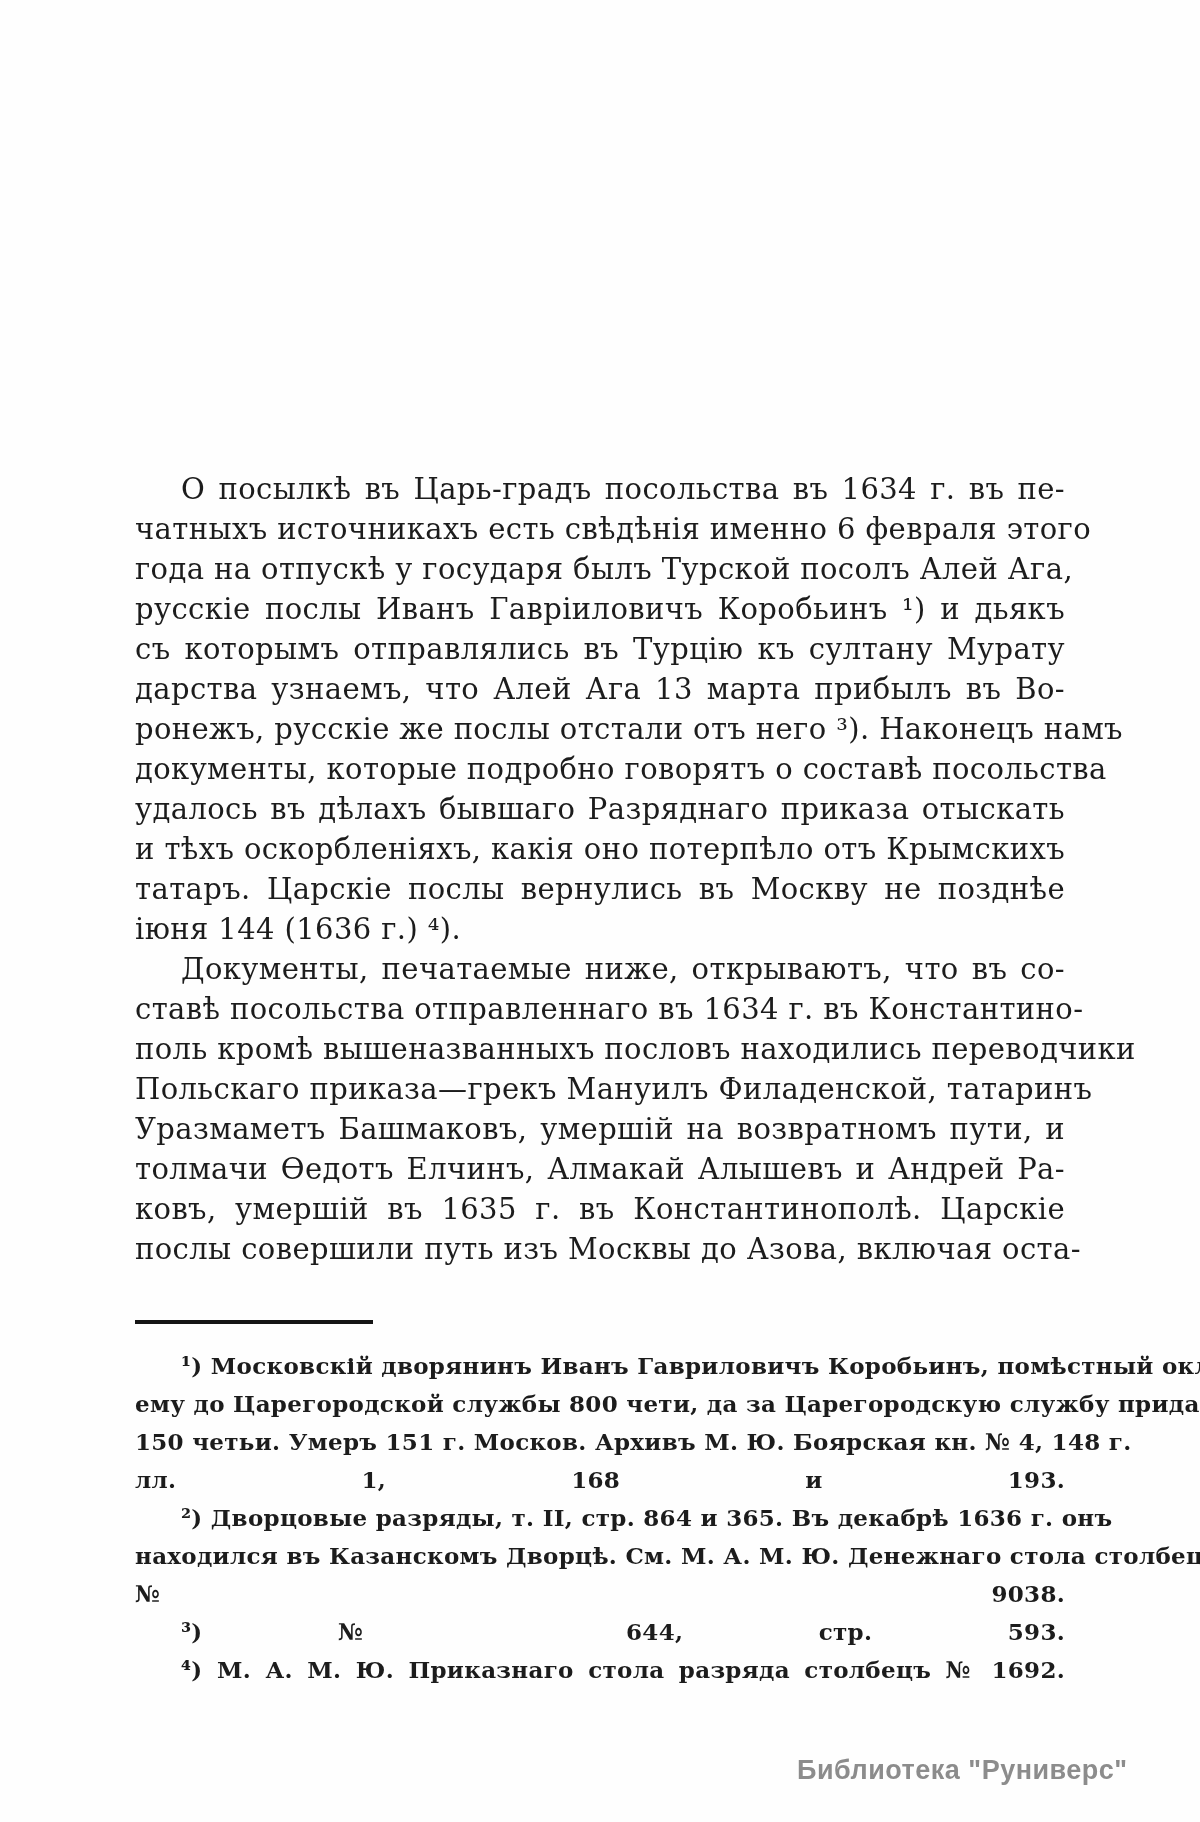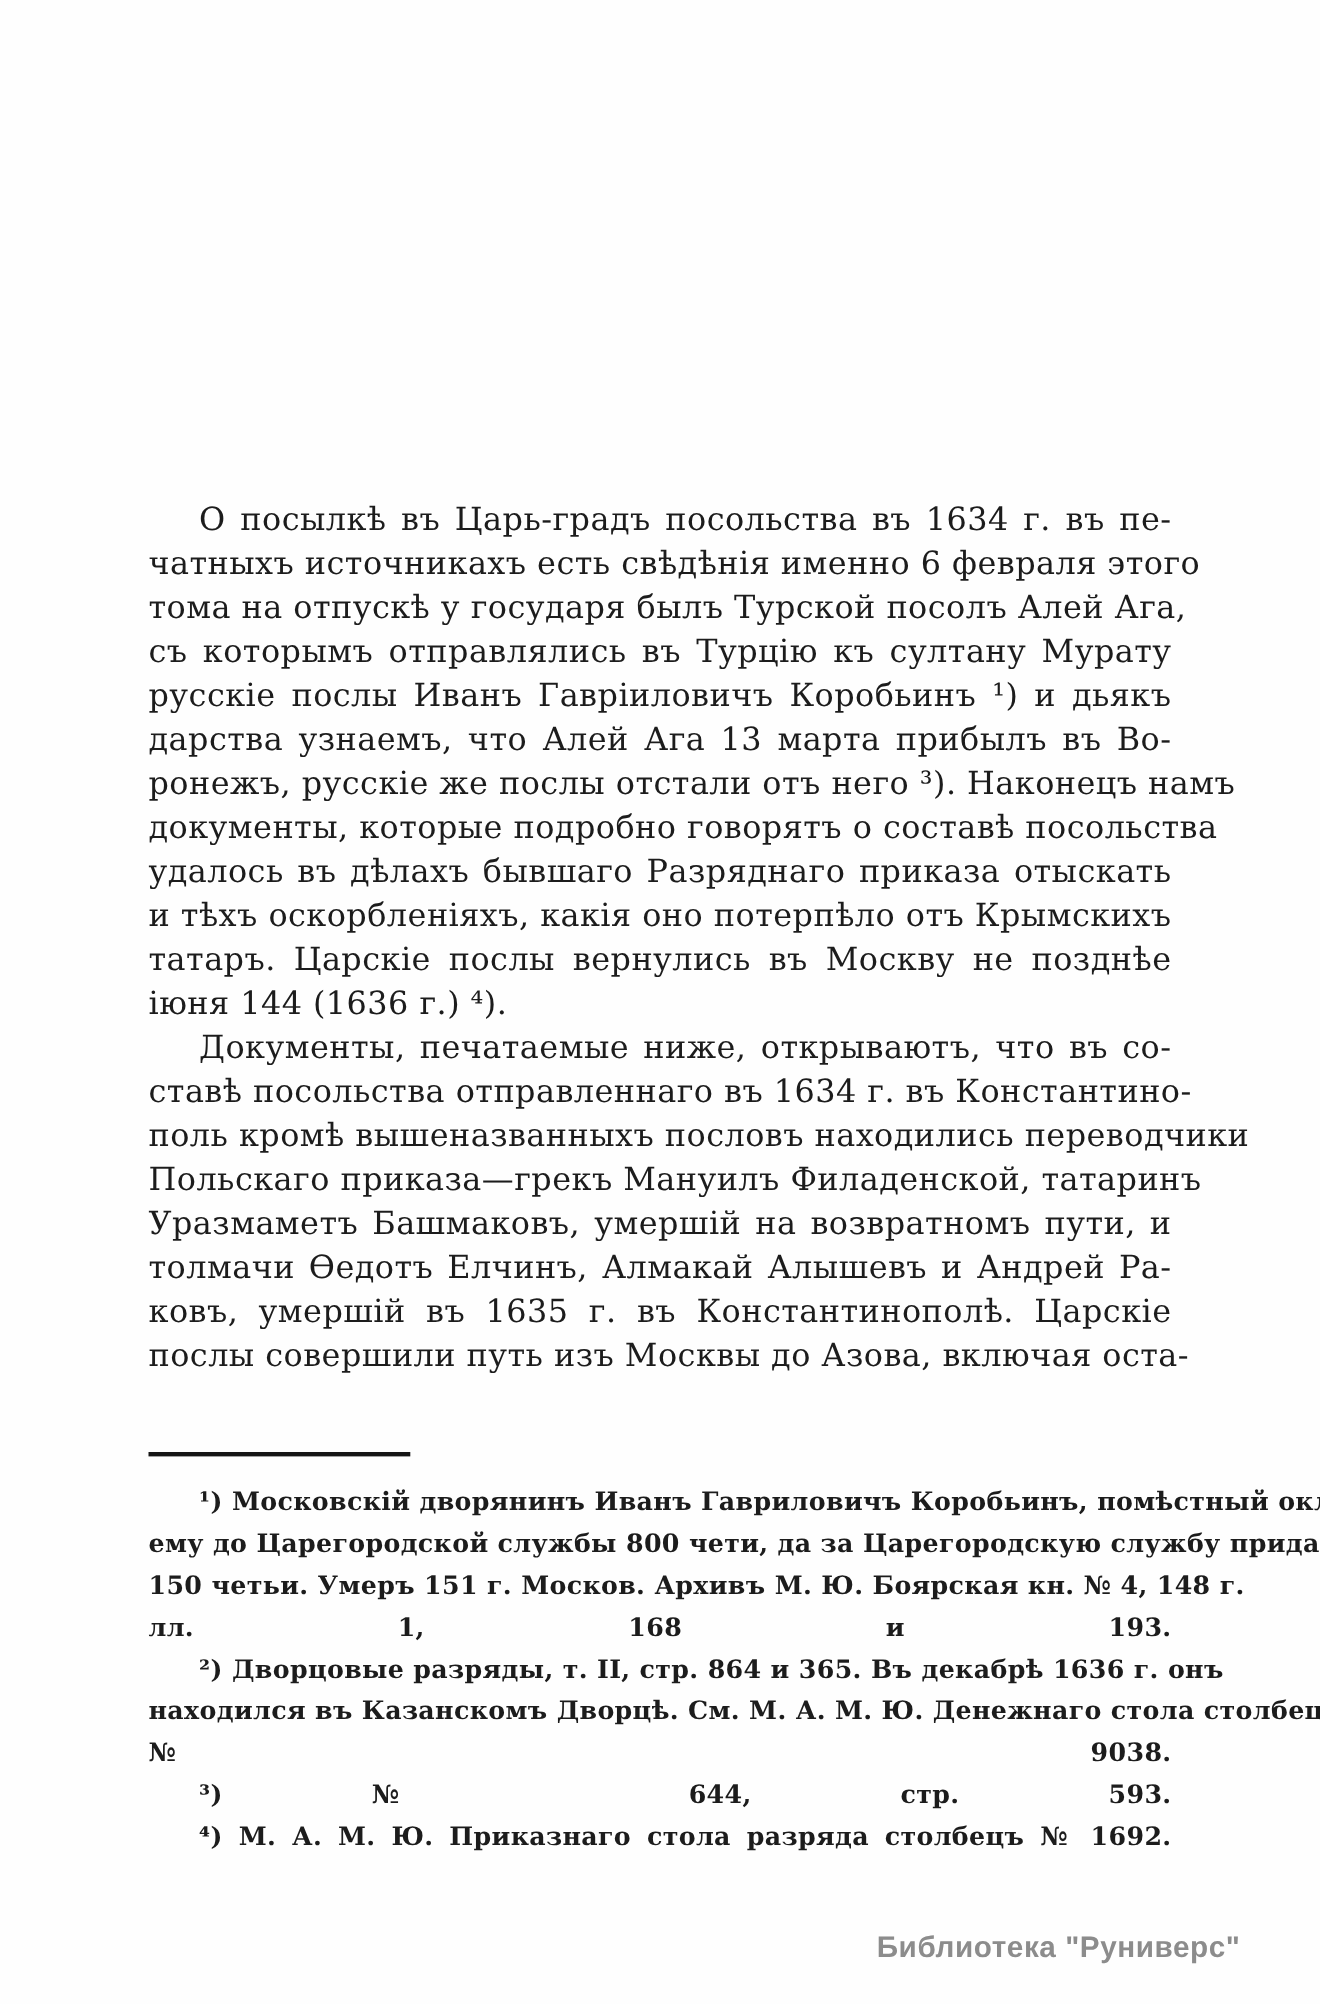--- a/index.html
+++ b/index.html
@@ -12,21 +12,21 @@
     width: 1200px;
     height: 1822px;
     background: #fefefe;
     overflow: hidden;
     font-family: "DejaVu Serif", "DejaVu Sans", serif;
     color: #1c1c1c;
   }
   .body-text {
     position: absolute;
     left: 135px;
-    top: 452px;
+    top: 469px;
     width: 930px;
     font-size: 29px;
     letter-spacing: 0.4px;
   }
   .ln {
     height: 40px;
     line-height: 40px;
     white-space: nowrap;
     text-align: justify;
     text-align-last: justify;
@@ -72,23 +72,23 @@
   }
 </style>
 </head>
 <body>
 
 <div class="page">
 
   <div class="body-text">
     <div class="ln ind">О посылкѣ въ Царь-градъ посольства въ 1634 г. въ пе-</div>
     <div class="ln">чатныхъ источникахъ есть свѣдѣнія именно 6 февраля этого</div>
-    <div class="ln">тома на отпускѣ у государя былъ Турской посолъ Алей Ага,</div>
+    <div class="ln">года на отпускѣ у государя былъ Турской посолъ Алей Ага,</div>
+    <div class="ln">русскіе послы Иванъ Гавріиловичъ Коробьинъ ¹) и дьякъ</div>
     <div class="ln">съ которымъ отправлялись въ Турцію къ султану Мурату</div>
-    <div class="ln">русскіе послы Иванъ Гавріиловичъ Коробьинъ ¹) и дьякъ</div>
     <div class="ln">дарства узнаемъ, что Алей Ага 13 марта прибылъ въ Во-</div>
     <div class="ln">ронежъ, русскіе же послы отстали отъ него ³). Наконецъ намъ</div>
     <div class="ln">документы, которые подробно говорятъ о составѣ посольства</div>
     <div class="ln">удалось въ дѣлахъ бывшаго Разряднаго приказа отыскать</div>
     <div class="ln">и тѣхъ оскорбленіяхъ, какія оно потерпѣло отъ Крымскихъ</div>
     <div class="ln">татаръ. Царскіе послы вернулись въ Москву не позднѣе</div>
     <div class="ln last">іюня 144 (1636 г.) ⁴).</div>
 
     <div class="ln ind">Документы, печатаемые ниже, открываютъ, что въ со-</div>
     <div class="ln">ставѣ посольства отправленнаго въ 1634 г. въ Константино-</div>

